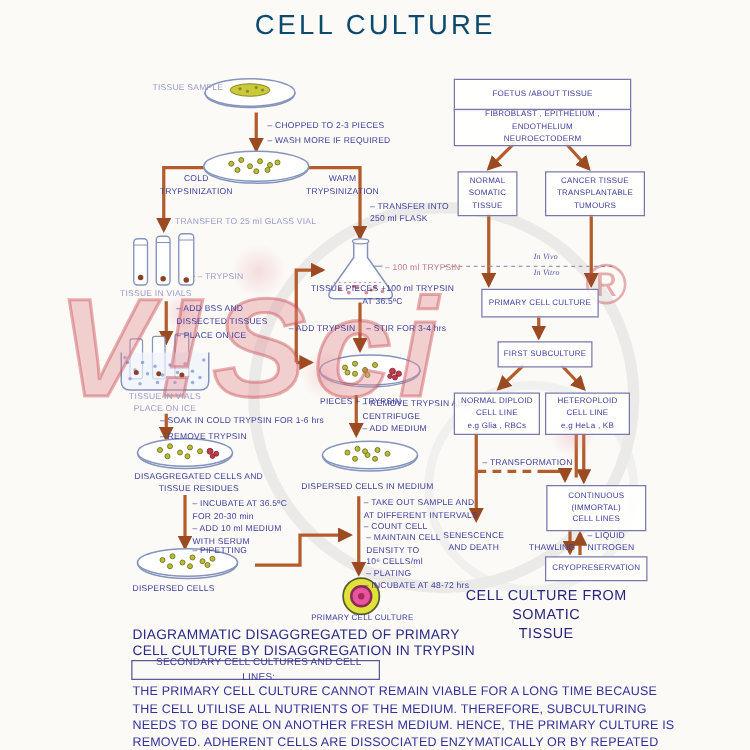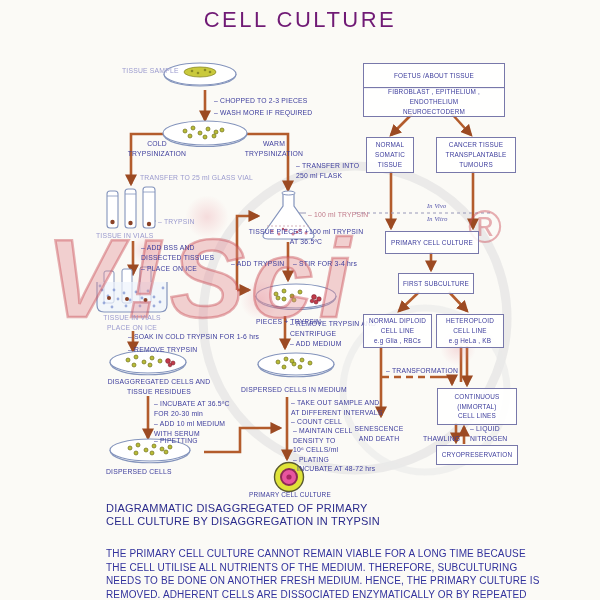--- a/index.html
+++ b/index.html
@@ -10,21 +10,21 @@
        line-height:1.4;letter-spacing:.2px;z-index:5;}
   .faded{color:#9a9ace;}
   .pinkish{color:#c07a8a;}
   .ctr{text-align:center;}
   .iv{font-style:italic;font-size:6.3px;color:#5252aa;font-family:"Liberation Serif",serif;}
   .box{position:absolute;border:1px solid #7878aa;background:rgba(255,255,255,.88);
        display:flex;align-items:center;justify-content:center;text-align:center;
        font-size:6.4px;color:#3c3c9c;white-space:pre-line;line-height:1.55;
        letter-spacing:.2px;z-index:5;}
   .title{position:absolute;left:0;top:7px;width:600px;text-align:center;font-size:22px;
-         color:#701a75;letter-spacing:2.5px;z-index:5;}
+         color:#0c4a6e;letter-spacing:2.5px;z-index:5;}
   .h2{position:absolute;font-size:11.5px;color:#26267e;letter-spacing:.4px;
       text-align:center;white-space:pre-line;line-height:1.3;z-index:5;}
   .h3{position:absolute;font-size:11px;color:#2b2b8c;letter-spacing:.2px;
       white-space:pre-line;line-height:1.15;z-index:5;}
   .para{position:absolute;font-size:10px;color:#32329c;line-height:1.35;
         letter-spacing:.15px;z-index:5;}
   .wm-text{position:absolute;left:46px;top:214px;font-size:112px;font-weight:bold;
            font-style:italic;letter-spacing:6px;color:rgba(228,142,150,.40);
            -webkit-text-stroke:2.5px rgba(198,62,72,.40);z-index:3;pointer-events:none;}
   .wm-reg{position:absolute;left:468px;top:200px;font-size:46px;
@@ -328,18 +328,21 @@
   <div class="lbl" style="left:386px;top:366px;">– TRANSFORMATION</div>
   <div class="box" style="left:437px;top:388px;width:78px;height:35px;">CONTINUOUS
 (IMMORTAL)
 CELL LINES</div>
   <div class="lbl ctr" style="left:352px;top:424px;width:54px;">SENESCENCE
 AND DEATH</div>
   <div class="lbl" style="left:423px;top:434px;">THAWLING</div>
   <div class="lbl" style="left:470px;top:424px;">– LIQUID
 NITROGEN</div>
   <div class="box" style="left:436px;top:445px;width:80px;height:18px;">CRYOPRESERVATION</div>
+  <div class="h2" style="left:352px;top:470px;width:170px;">CELL CULTURE FROM SOMATIC
+TISSUE</div>
 
   <div class="h3" style="left:106px;top:502px;">DIAGRAMMATIC DISAGGREGATED OF PRIMARY
 CELL CULTURE BY DISAGGREGATION IN TRYPSIN</div>
+  <div class="box" style="left:105px;top:528px;width:192px;height:14px;font-size:8px;justify-content:flex-start;padding-left:5px;background:transparent;border-color:#5a5a96;">SECONDARY CELL CULTURES AND CELL LINES:</div>
   <div class="para" style="left:106px;top:547px;width:440px;">THE PRIMARY CELL CULTURE CANNOT REMAIN VIABLE FOR A LONG TIME BECAUSE THE CELL UTILISE ALL NUTRIENTS OF THE MEDIUM.  THEREFORE, SUBCULTURING NEEDS TO BE DONE ON ANOTHER FRESH MEDIUM. HENCE, THE PRIMARY CULTURE IS REMOVED.  ADHERENT CELLS ARE DISSOCIATED ENZYMATICALLY OR BY REPEATED PIPETTING.  THEN THE CELLS ARE DILUTED WITH FRESH MEDIUM AND PASSED INTO FRESH CULTURE FLASK</div>
 
 </div>
 
 </body></html>

